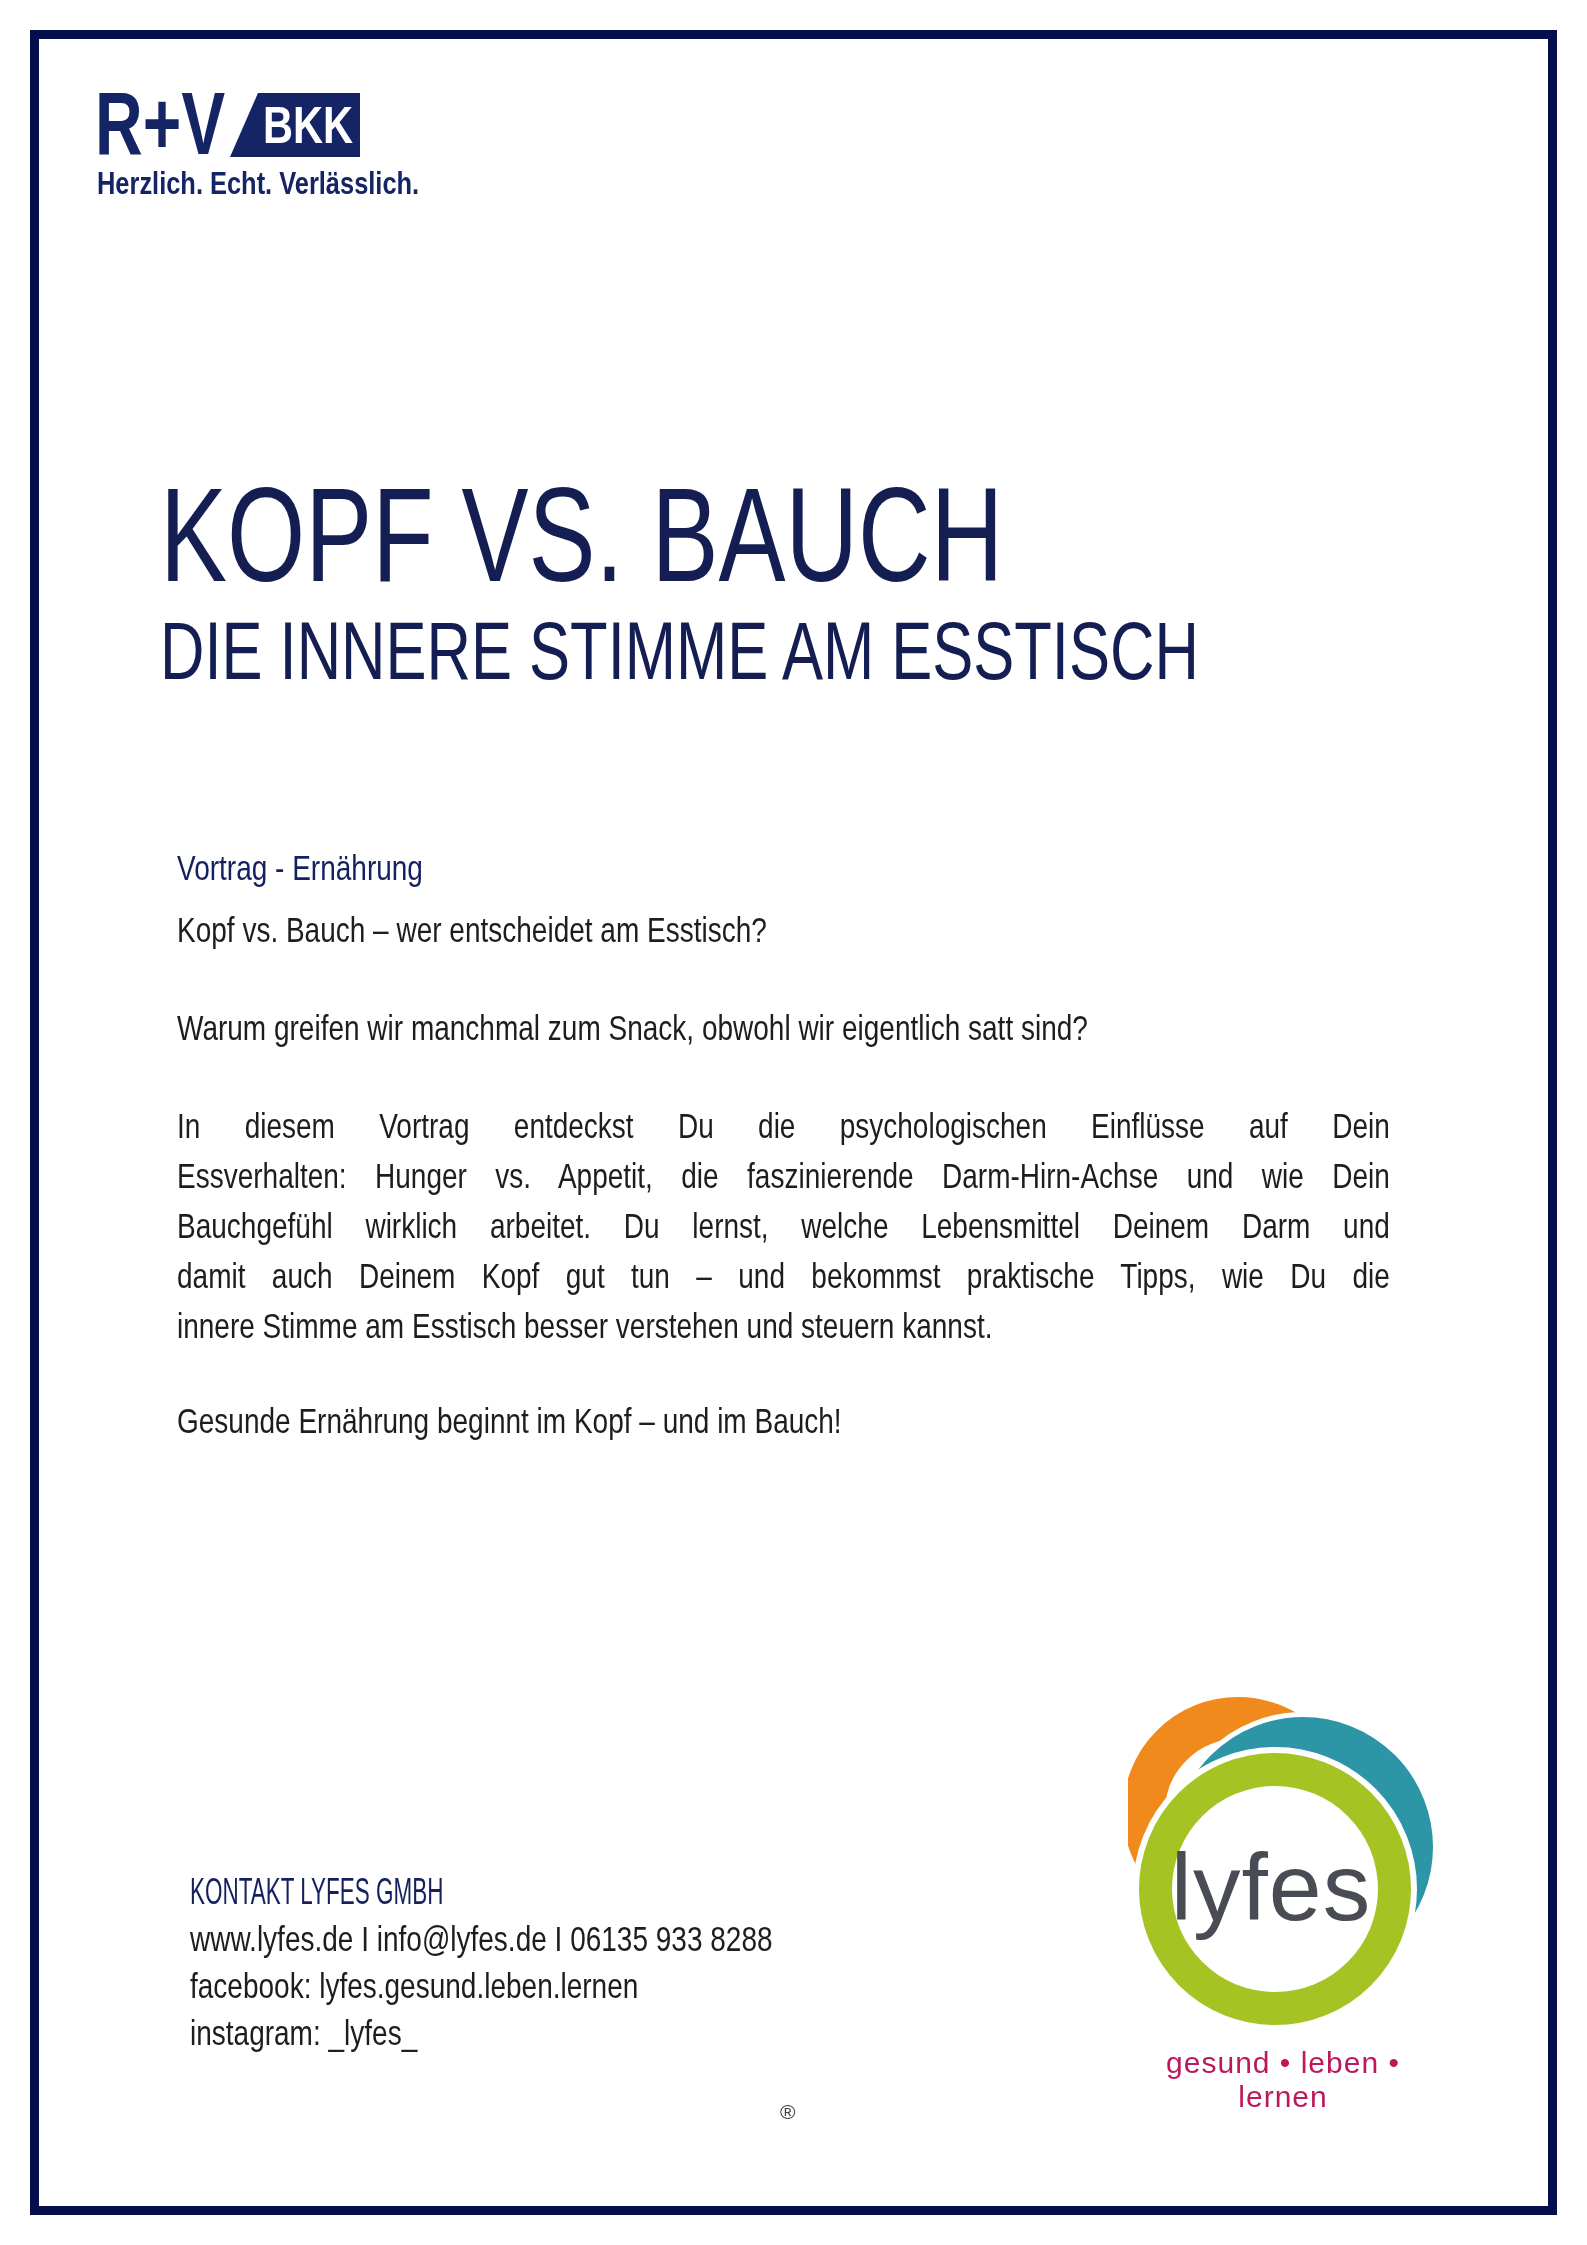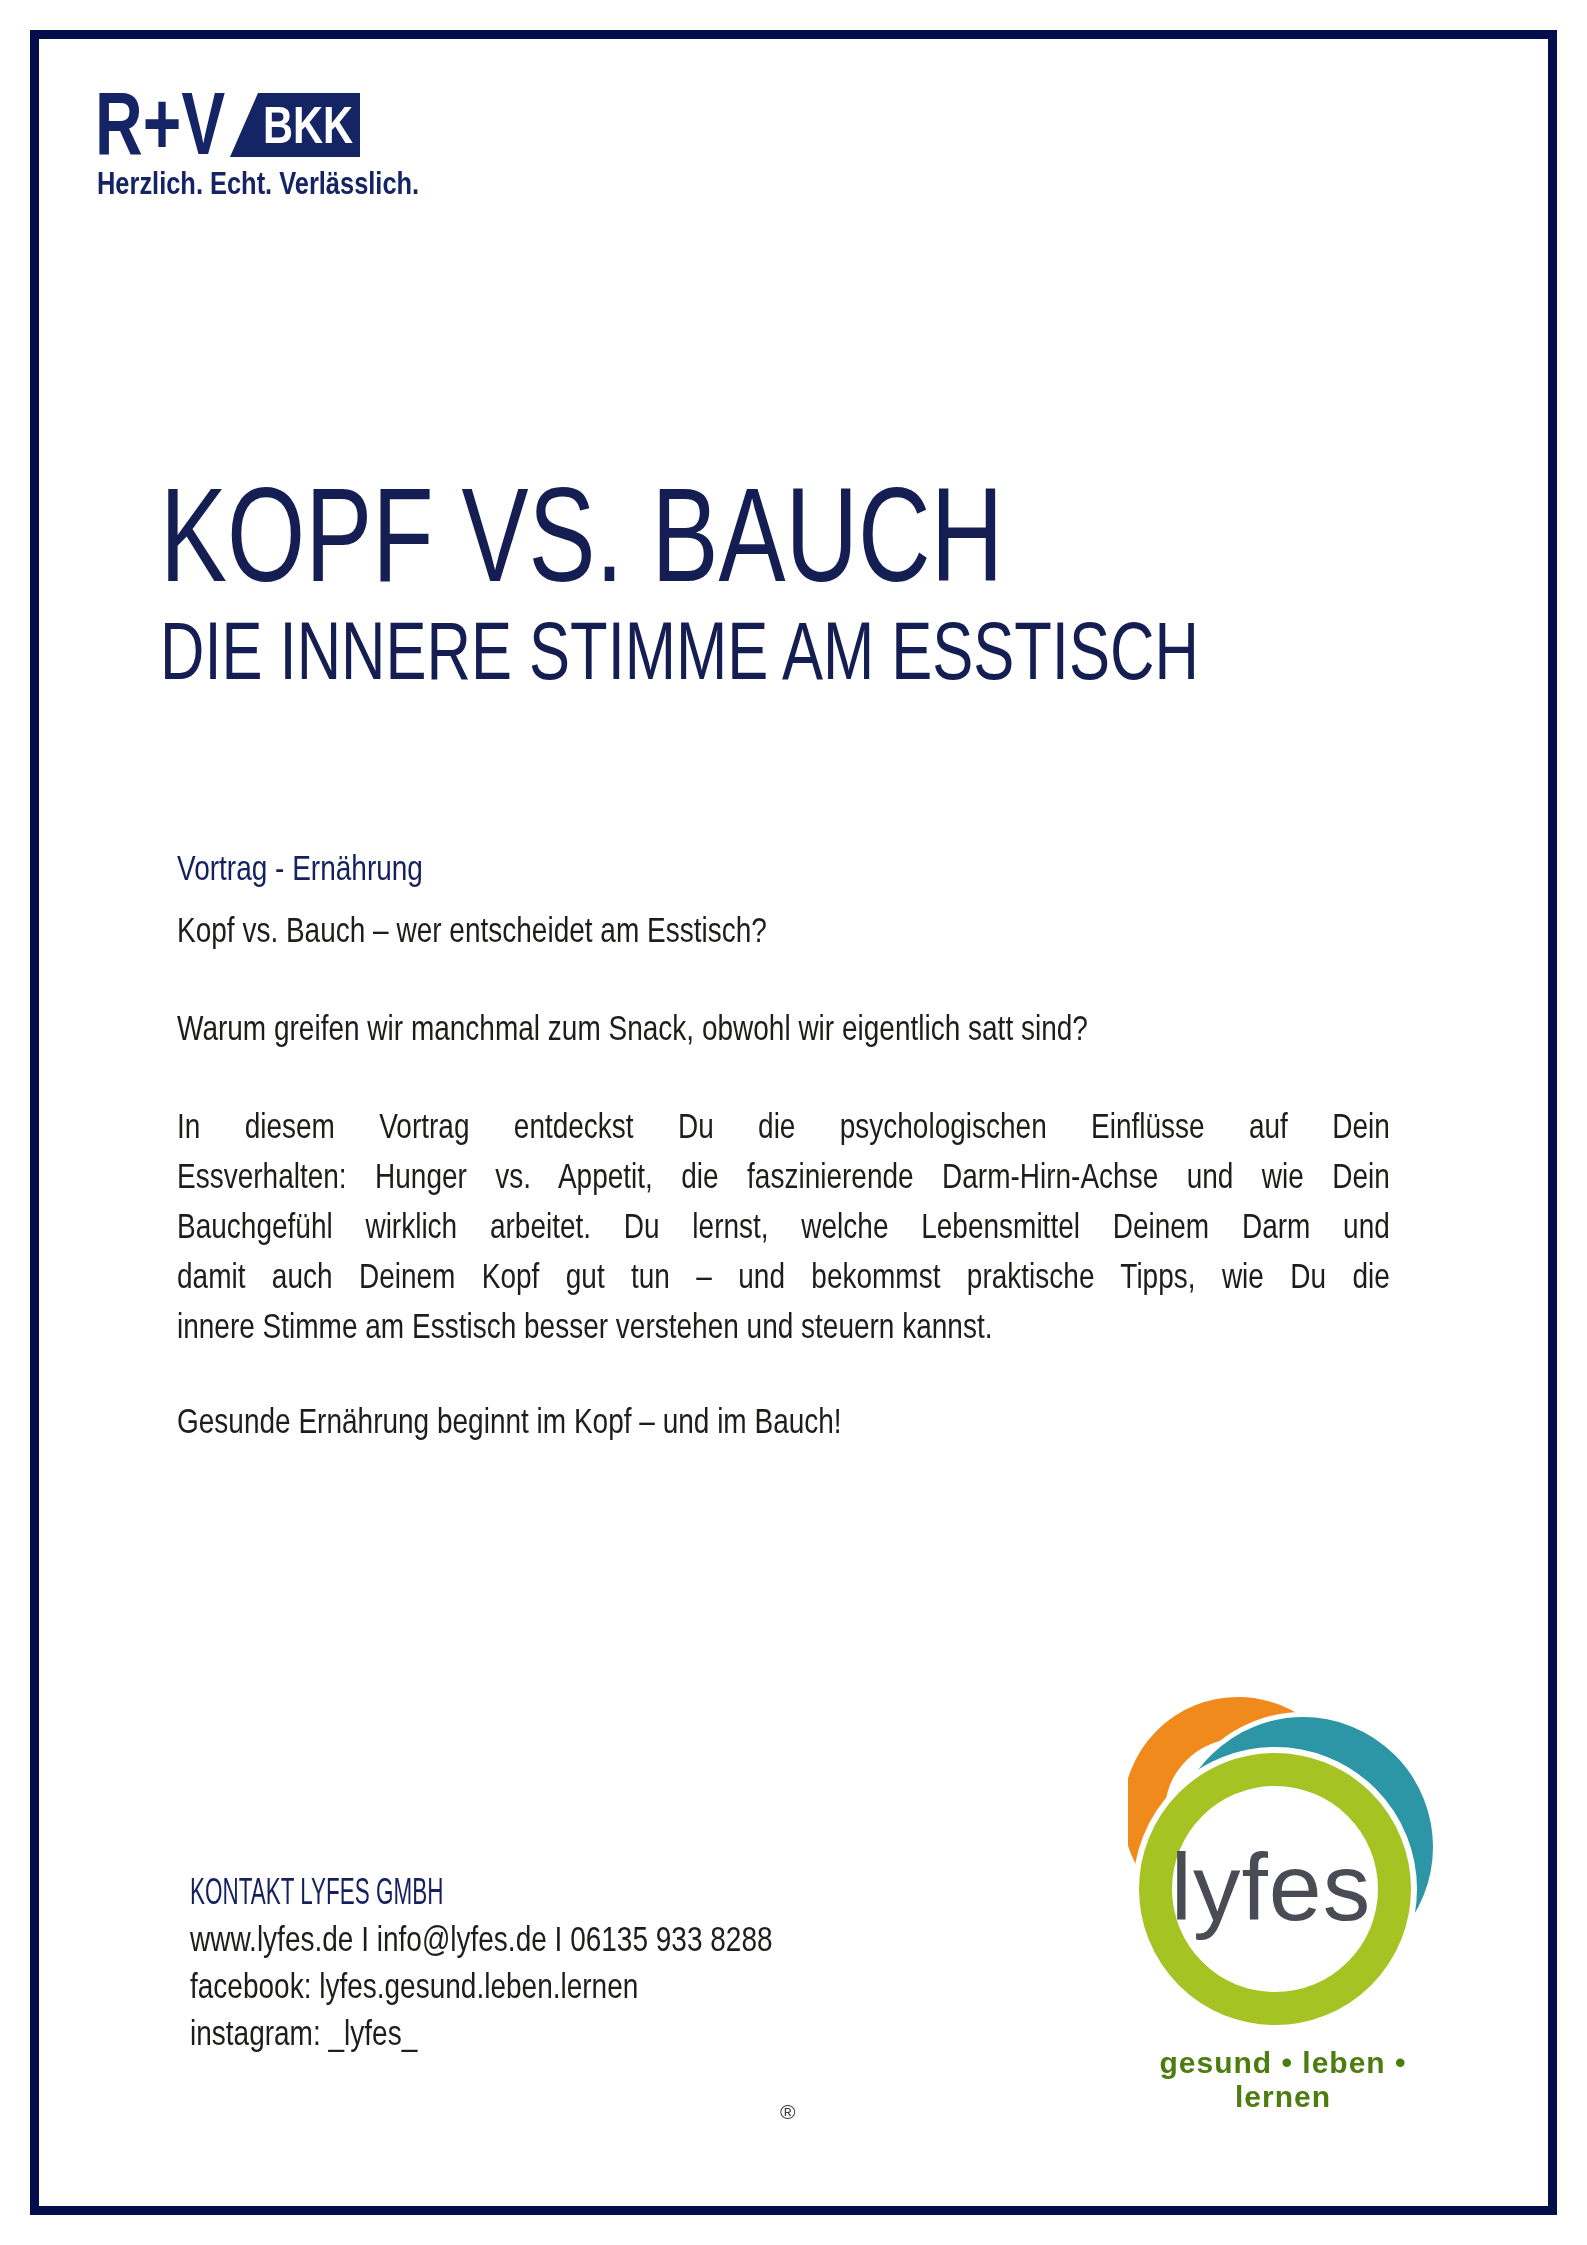--- a/index.html
+++ b/index.html
@@ -50,21 +50,21 @@
   }
   .contact-heading{
     color:#14215e;font-size:36px;transform:scaleX(0.78);transform-origin:0 0;
     white-space:nowrap;
   }
   .contact-line{white-space:nowrap;}
   
   .brand-logo{position:absolute;left:1128px;top:1692px;width:310px;height:340px;}
   .brand-tagline{
     position:absolute;left:1118px;top:2046px;width:330px;text-align:center;
-    font-size:30px;color:#4d7c0f;letter-spacing:1px;font-weight:bold;
+    font-size:30px;color:#be185d;letter-spacing:1px;
   }
   
   .regmark{position:absolute;left:780px;top:2100px;font-size:21px;color:#3c3c3c;}
 </style>
 </head>
 <body>
 
 <div class="frame"></div>
 
 <svg class="rv-logo" viewBox="0 0 265 64">

